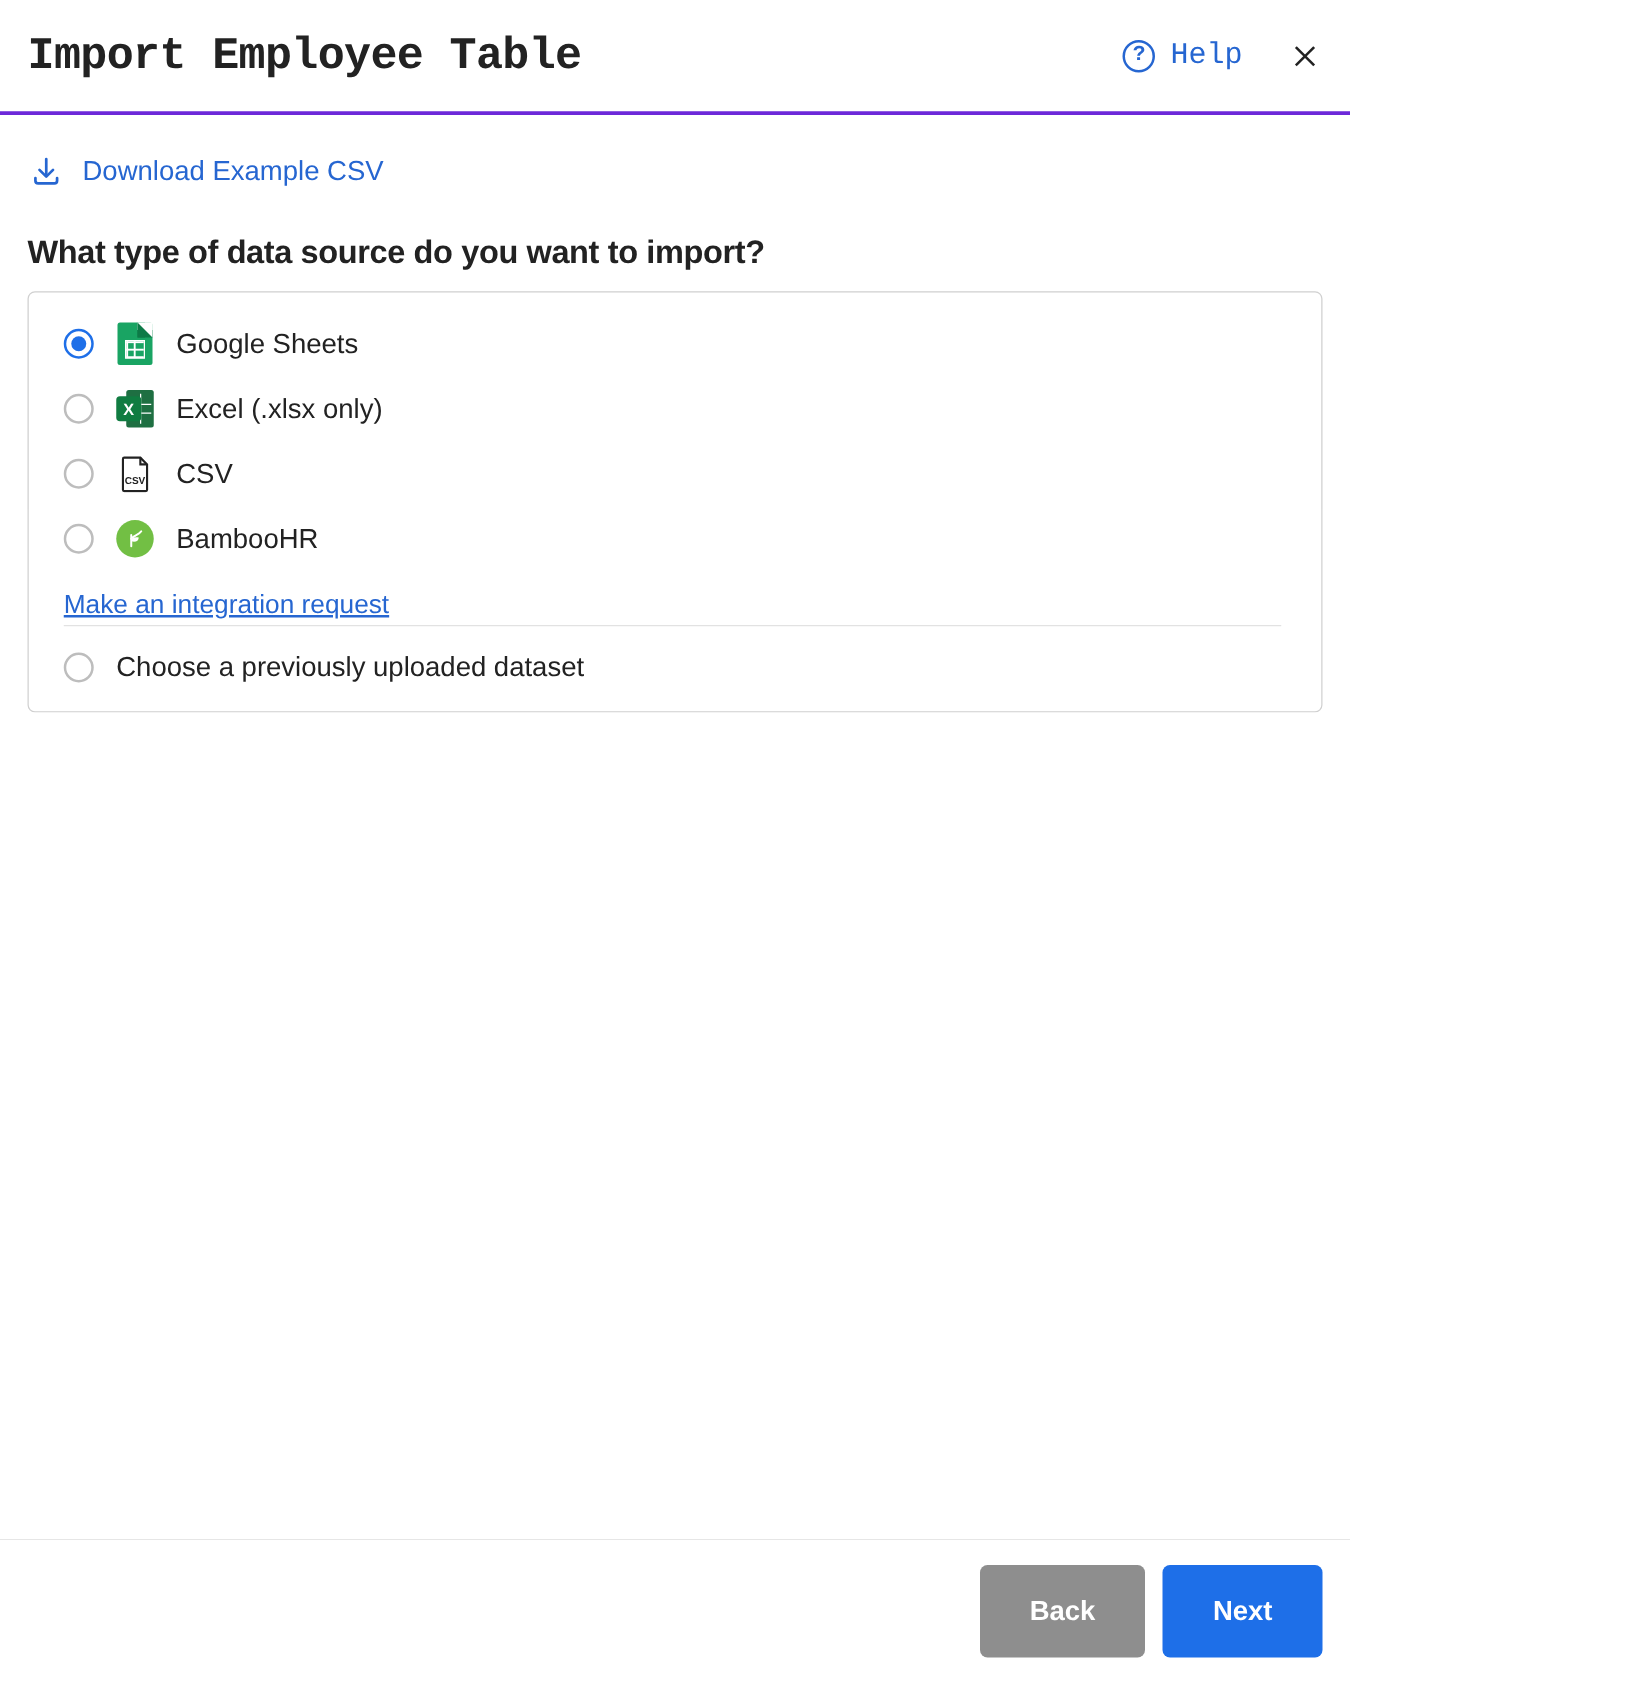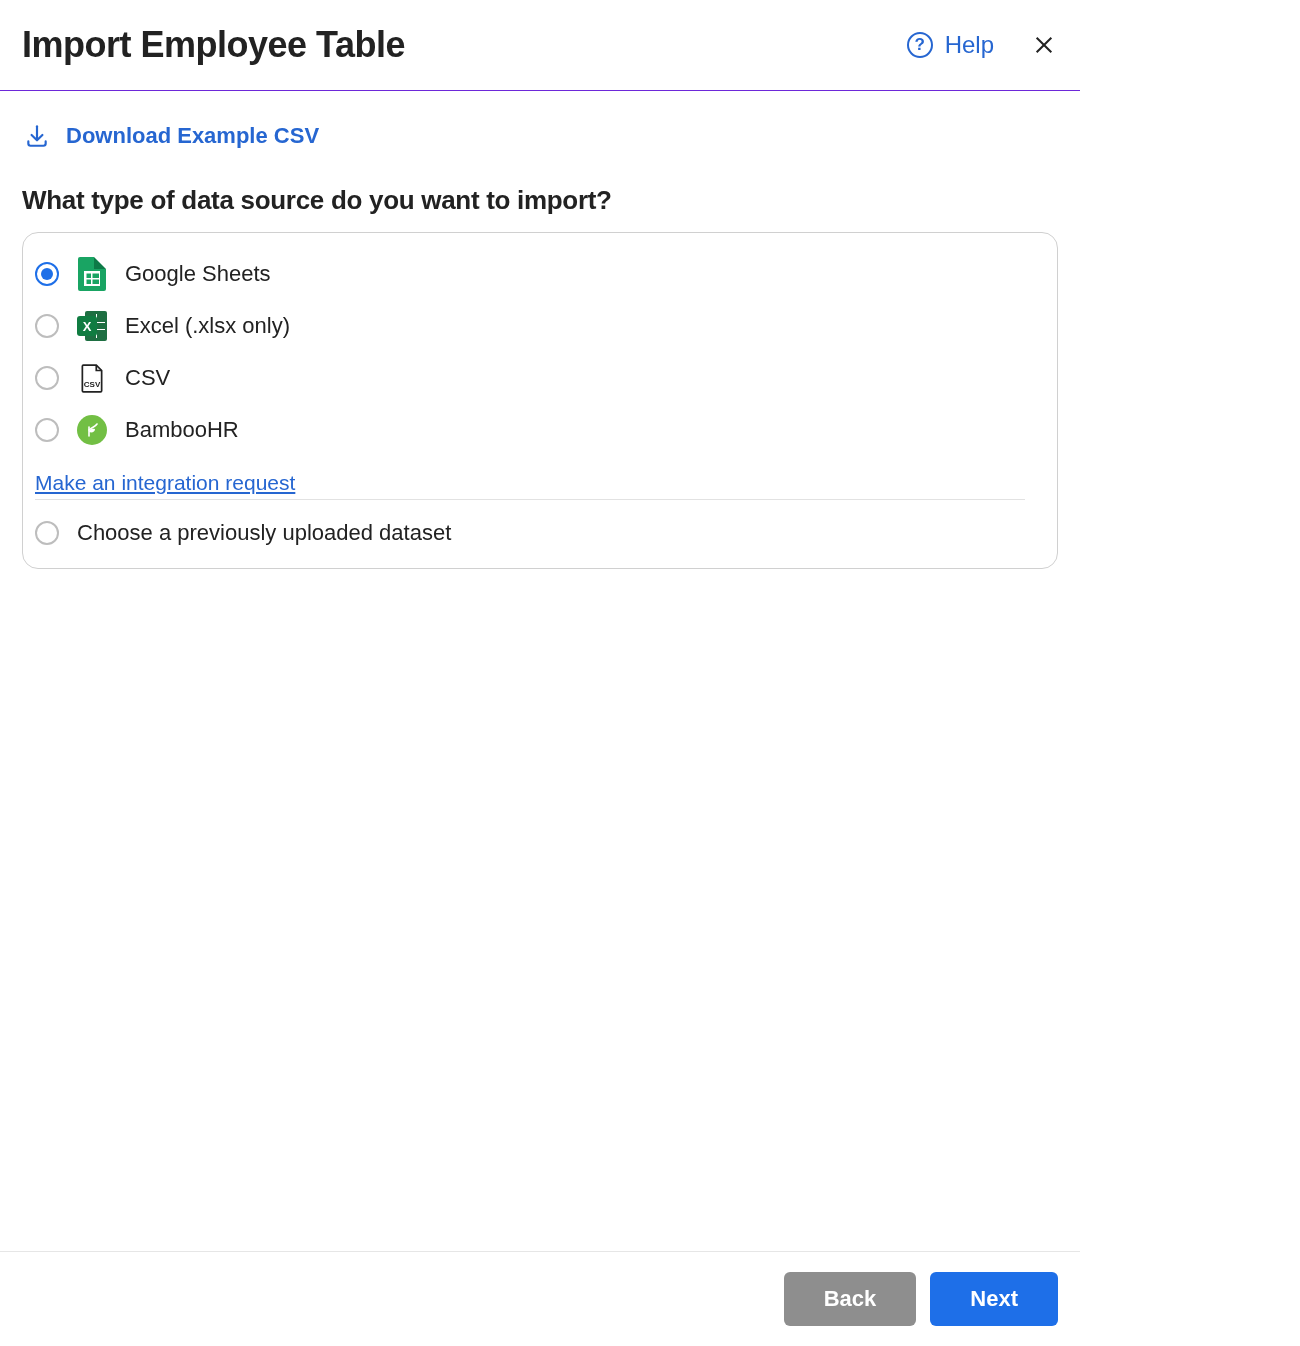--- a/index.html
+++ b/index.html
@@ -11,21 +11,22 @@
       font-family: -apple-system, BlinkMacSystemFont, "Segoe UI", Helvetica, Arial, sans-serif;
       background: #fff;
       color: #222;
       width: 1080px;
     }
     .header {
       display: flex;
       align-items: center;
       justify-content: space-between;
       padding: 24px 22px 24px 22px;
-      border-bottom: 1px solid #6d28d9;
+      border-bottom: 3px solid #6d28d9;
+      font-family: Liberation Mono, monospace;
     }
     .header h1 {
       font-size: 36px;
       font-weight: 800;
       letter-spacing: -0.5px;
       color: #222;
     }
     .header-actions {
       display: flex;
       align-items: center;
@@ -83,40 +84,40 @@
       font-size: 22px;
       line-height: 1.35;
       color: #222;
     }
     .download-link {
       display: inline-flex;
       align-items: center;
       gap: 16px;
       color: #2666d1;
       font-size: 22px;
-      font-weight: 700;
+      font-weight: 400;
       cursor: pointer;
       margin-bottom: 36px;
       margin-left: 2px;
     }
     .download-icon {
       width: 26px;
       height: 26px;
     }
     .question {
       font-size: 26px;
       font-weight: 800;
       color: #222;
       margin-bottom: 16px;
       letter-spacing: -0.3px;
     }
     .source-box {
       border: 1px solid #d0d0d0;
-      border-radius: 16px;
-      padding: 26px 32px 22px 12px;
+      border-radius: 6px;
+      padding: 26px 32px 22px 28px;
     }
     .radio-row {
       display: flex;
       align-items: center;
       gap: 18px;
       margin-bottom: 22px;
       cursor: pointer;
     }
     .radio-row:last-of-type {
       margin-bottom: 0;
@@ -173,21 +174,21 @@
       left: 0;
       width: 1080px;
       border-top: 1px solid #e6e6e6;
       padding: 20px 22px;
       display: flex;
       justify-content: flex-end;
       gap: 14px;
       background: #fff;
     }
     .btn {
-      padding: 14px 40px;
+      padding: 24px 40px;
       border-radius: 6px;
       font-size: 22px;
       font-weight: 700;
       border: none;
       cursor: pointer;
     }
     .btn-back {
       background: #8e8e8e;
       color: #fff;
     }

